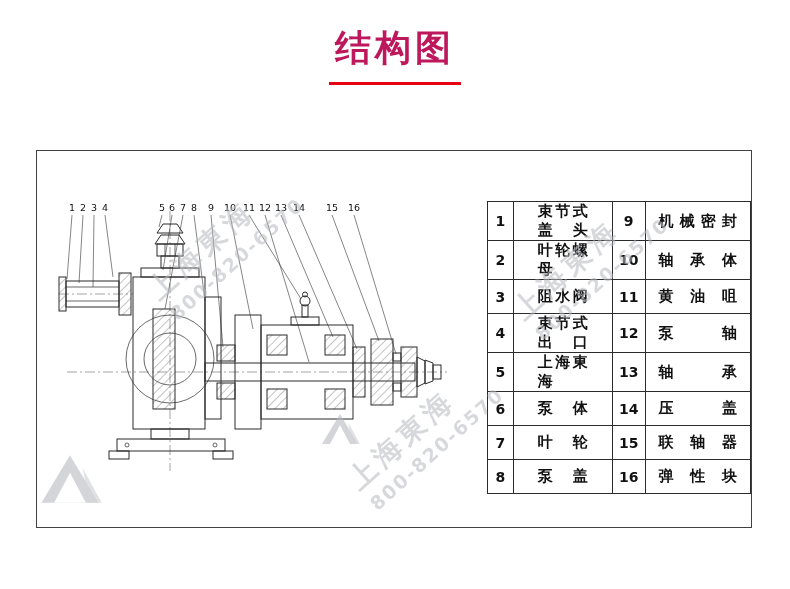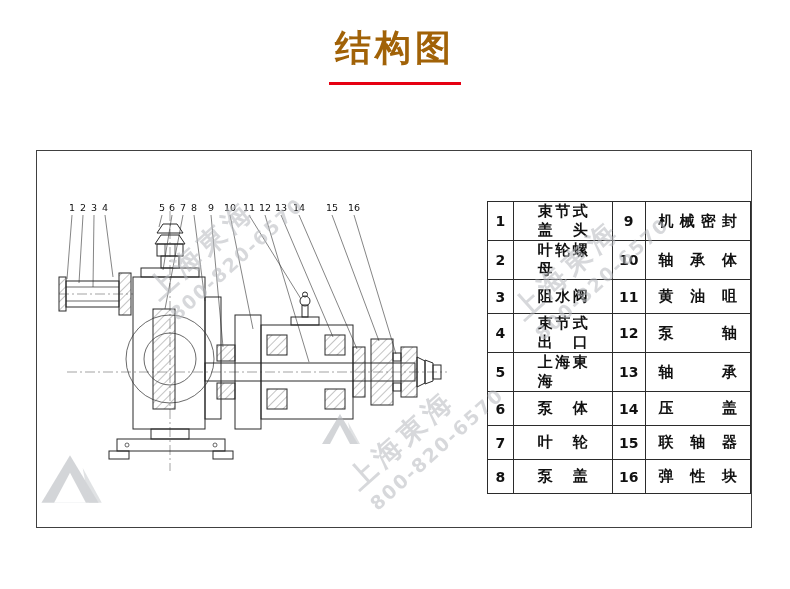--- a/index.html
+++ b/index.html
@@ -1,21 +1,21 @@
 <!DOCTYPE html>
 <html><head>
 <meta charset="utf-8">
 <style>
   * { box-sizing: border-box; margin: 0; padding: 0; }
   html, body { width: 790px; height: 589px; background: #ffffff; overflow: hidden; }
   body { font-family: "DejaVu Sans", "Liberation Sans", sans-serif; position: relative; }
 
   
   .header { padding-top: 24px; text-align: center; }
-  .title { font-size: 36px; font-weight: 700; color: #a16207; letter-spacing: 4px; display: inline-block; }
+  .title { font-size: 36px; font-weight: 700; color: #be185d; letter-spacing: 4px; display: inline-block; }
   .title-underline { width: 132px; height: 3px; background: #e60012; margin: 9px auto 0; }
 
   
   .box { position: absolute; left: 36px; top: 150px; width: 716px; height: 378px; border: 1px solid #404040; background: #fff; }
 
   
   .drawing { position: absolute; left: 16px; top: 46px; width: 435px; height: 290px; }
   .drawing .outline { fill: none; stroke: #2a2a2a; stroke-width: 1; }
   .drawing .thin { fill: none; stroke: #2a2a2a; stroke-width: 0.7; }
   .drawing .hatched { fill: url(#hatch); stroke: #2a2a2a; stroke-width: 1; }

